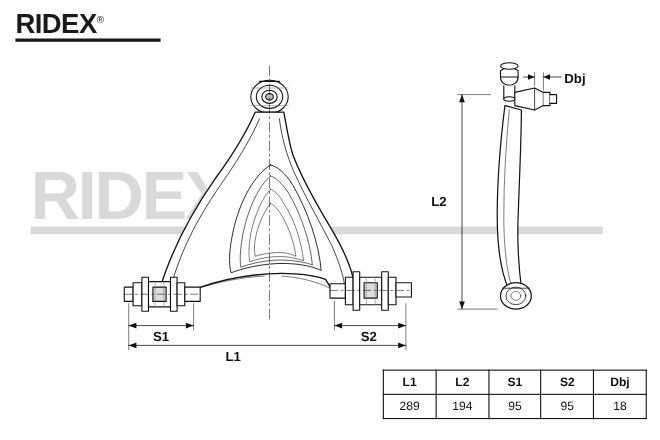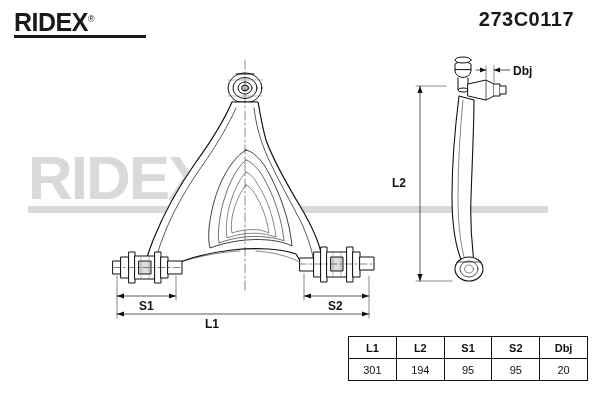--- a/index.html
+++ b/index.html
@@ -114,21 +114,20 @@
   }
 </style>
 </head>
 <body>
 
 <div id="page">
 
   <div class="logo"><span>RIDEX</span><span class="reg">®</span></div>
   <div class="logo-underline"></div>
 
-  <div class="part-number">273C0117</div>
 
   <div class="watermark">
     <div class="watermark-text"><span>RIDEX</span><span class="watermark-reg">®</span></div>
     <div class="wm-bar"></div>
   </div>
 
   <svg class="draw" width="600" height="400" viewBox="0 0 600 400">
     <g fill="none" stroke="#111111" stroke-width="1" stroke-linejoin="round" stroke-linecap="round">
 
       <g>
@@ -314,22 +313,22 @@
       <tr>
         <th>L1</th>
         <th>L2</th>
         <th>S1</th>
         <th>S2</th>
         <th>Dbj</th>
       </tr>
     </thead>
     <tbody>
       <tr>
-        <td>301</td>
+        <td>289</td>
         <td>194</td>
         <td>95</td>
         <td>95</td>
-        <td>20</td>
+        <td>18</td>
       </tr>
     </tbody>
   </table>
 
 </div>
 
 </body></html>

